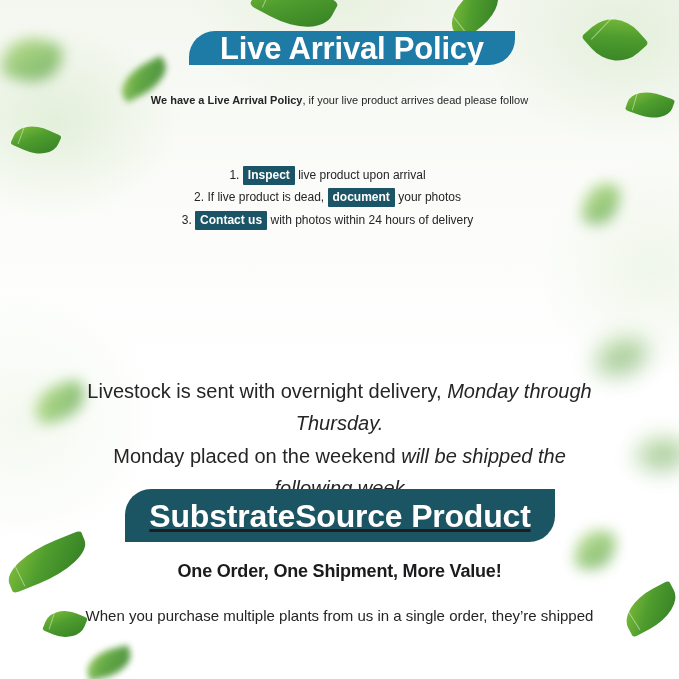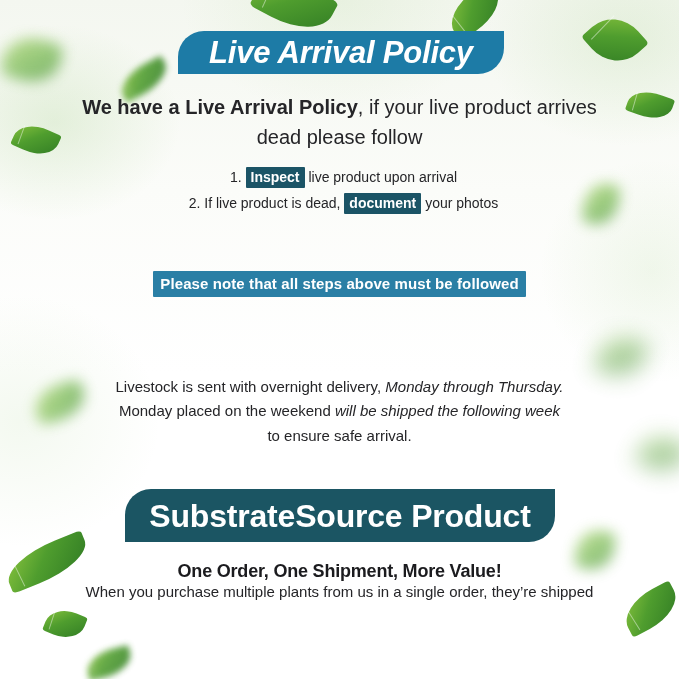--- a/index.html
+++ b/index.html
@@ -60,50 +60,50 @@
   }
   .banner span {
     color: #ffffff;
     font-weight: 700;
     letter-spacing: -0.2px;
     line-height: 1;
     white-space: nowrap;
   }
 
   #banner-live {
-    left: 178px; top: 31px;
-    width: 326px; height: 43px;
+    left: 189px; top: 31px;
+    width: 326px; height: 34px;
     background: #1d7ba6;
-    font-style: italic;
   }
   #banner-live span { font-size: 31px; }
 
   #banner-product {
     left: 125px; top: 489px;
     width: 430px; height: 53px;
     background: #1b5563;
+    text-decoration: underline;
   }
   #banner-product span { font-size: 32px; }
 
   
   .block {
     position: absolute;
     text-align: center;
     line-height: 1.52;
   }
   .intro {
     left: 66px; top: 92px; width: 547px;
-    font-size: 20px;
+    font-size: 11px;
     color: #252528;
   }
   .intro b { font-weight: 700; }
 
   .steps {
-    left: 100px; top: 164px; width: 487px;
-    font-size: 14px;
+    left: 84px; top: 164px; width: 487px;
+    font-size: 12px;
     color: #252528;
     line-height: 1.86;
   }
   .steps div { white-space: nowrap; }
   .hl {
     background: #1b5466;
     color: #ffffff;
     font-weight: 700;
     padding: 2px 5px 3px 5px;
     border-radius: 1px;
@@ -119,36 +119,36 @@
     color: #ffffff;
     font-weight: 700;
     font-size: 15px;
     padding: 4px 7px 5px 7px;
     letter-spacing: 0.1px;
     border-radius: 1px;
   }
 
   .livestock {
     left: 86px; top: 375px; width: 507px;
-    font-size: 15px;
+    font-size: 20px;
     color: #252528;
     line-height: 1.62;
   }
   .livestock i { font-style: italic; }
 
   .subhead {
     left: 66px; top: 558px; width: 547px;
     font-size: 18px;
     font-weight: 700;
     color: #1b1b1e;
     letter-spacing: -0.2px;
   }
 
   .outro {
-    left: 76px; top: 580px; width: 527px;
+    left: 76px; top: 604px; width: 527px;
     font-size: 15px;
     color: #252528;
     line-height: 1.62;
   }
 </style>
 </head>
 <body>
 
 <div id="page">
 
@@ -182,24 +182,28 @@
       <span>1.</span>
       <span class="hl">Inspect</span>
       <span>live product upon arrival</span>
     </div>
     <div>
       <span>2.</span>
       <span>If live product is dead,</span>
       <span class="hl">document</span>
       <span>your photos</span>
     </div>
+    <div>
+      <span>3.</span>
+      <span class="hl">Contact us</span>
+      <span>with photos within 24 hours of delivery</span>
+    </div>
   </div>
 
   <div class="block callout">
-    <div><span class="cl">Please note that all steps above must be followed</span></div>
   </div>
 
   <div class="block livestock">
     <span>Livestock is sent with overnight delivery, </span><i>Monday through Thursday.</i><br>
     <span>Monday placed on the weekend </span><i>will be shipped the following week</i><br>
     <span>to ensure safe arrival.</span>
   </div>
 
   <div class="banner" id="banner-product">
     <span>SubstrateSource Product</span>

